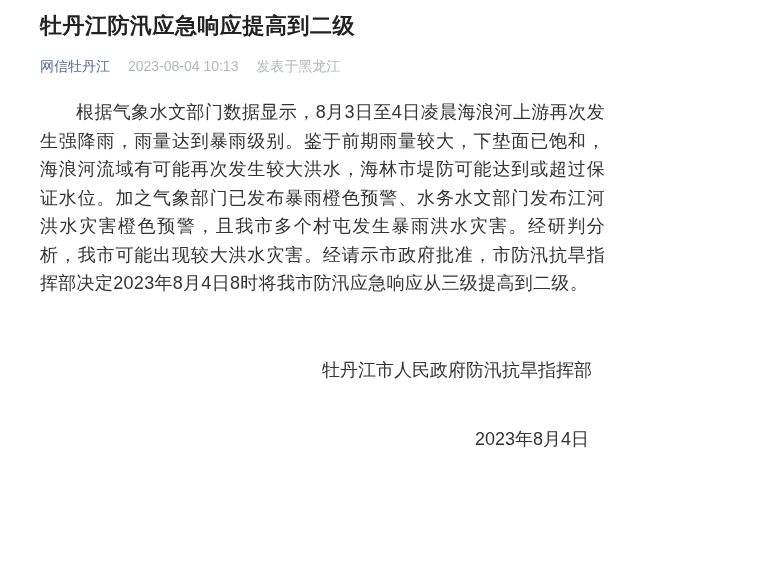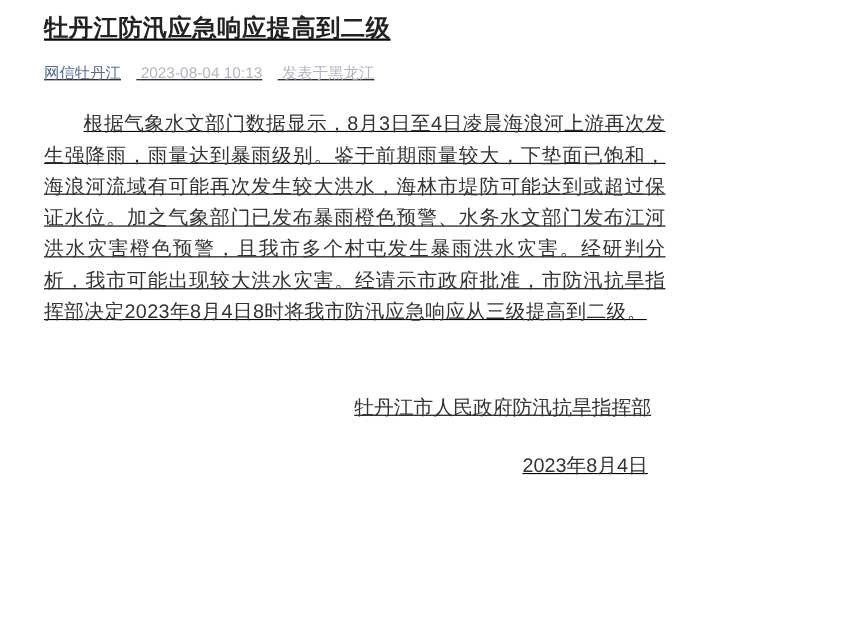--- a/index.html
+++ b/index.html
@@ -10,21 +10,20 @@
   body {
     width: 781px;
     height: 576px;
     overflow: hidden;
     font-family: "Liberation Sans", "DejaVu Sans", sans-serif;
   }
   .article {
     padding: 0 41px 0 40px;
     box-sizing: border-box;
     width: 646px;
-    text-decoration: underline;
   }
   .title {
     margin: 0;
     padding-top: 11px;
     font-size: 22px;
     line-height: 30px;
     font-weight: 700;
     color: #222222;
     letter-spacing: 0.5px;
   }
@@ -61,21 +60,21 @@
   }
   .signature {
     margin-top: 58px;
     padding-right: 13px;
     font-size: 18px;
     line-height: 28.5px;
     color: #333333;
     text-align: right;
   }
   .date {
-    margin-top: 25px;
+    margin-top: 41px;
     padding-right: 16px;
     font-size: 18px;
     line-height: 28.5px;
     color: #333333;
     text-align: right;
   }
 </style>
 </head>
 <body>
 

